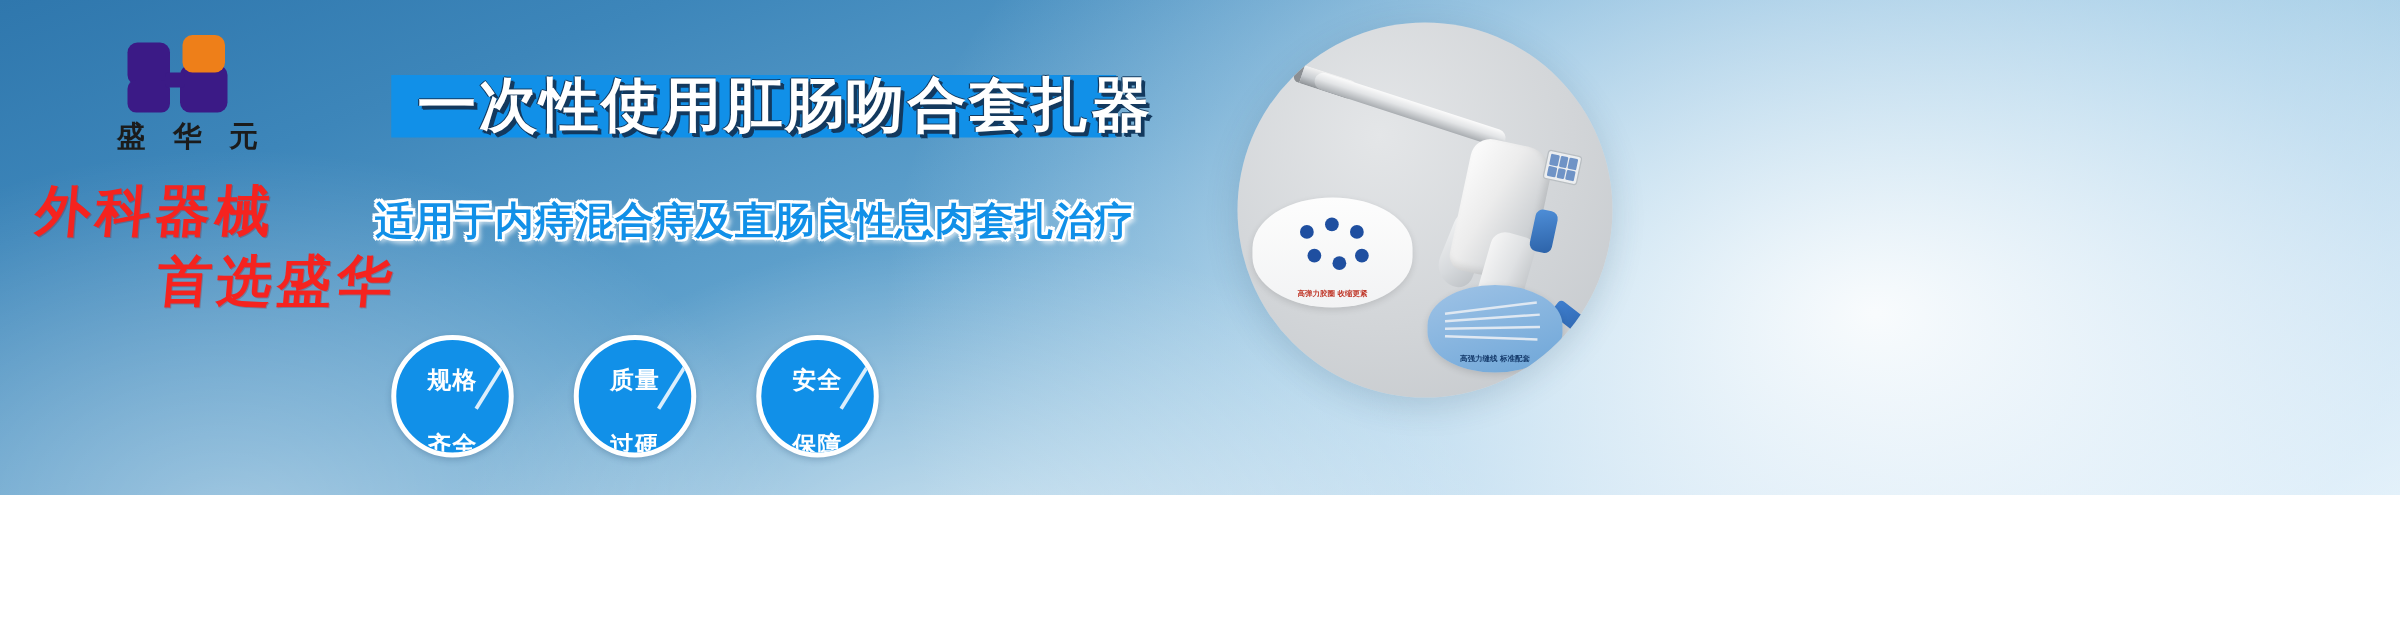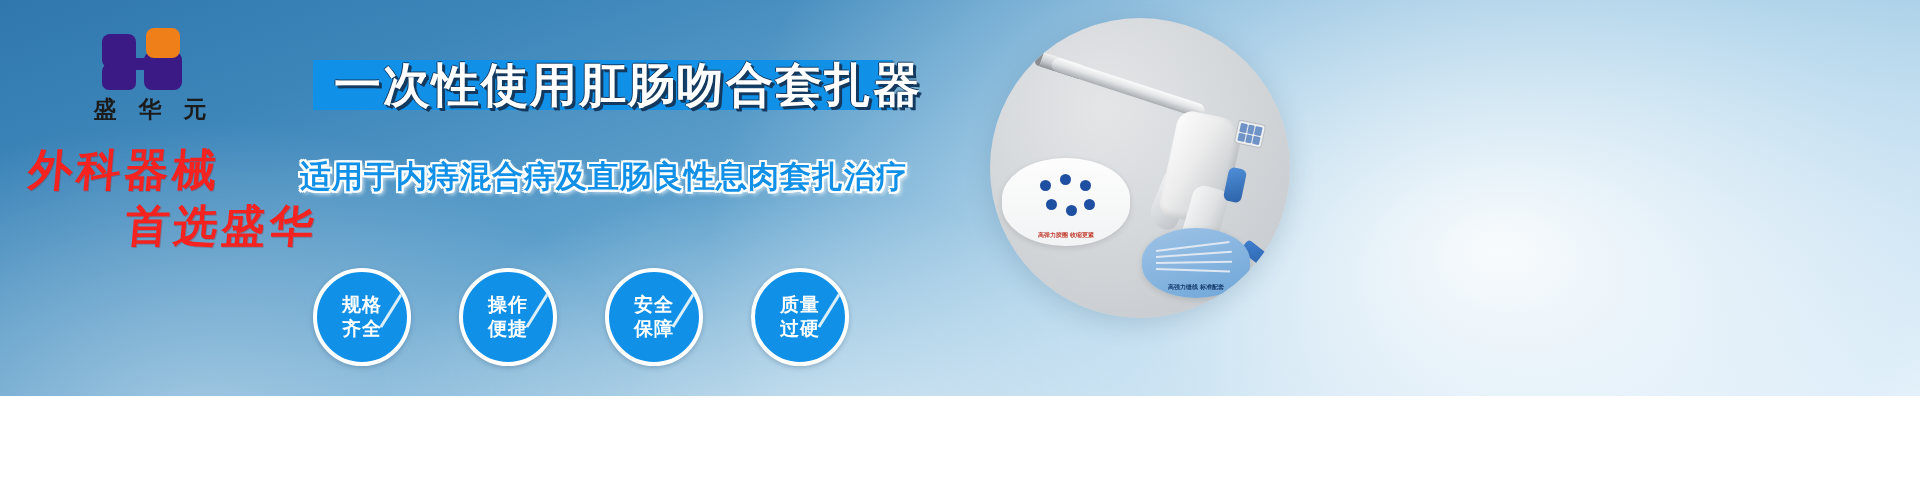--- a/index.html
+++ b/index.html
@@ -152,21 +152,21 @@
     overflow: hidden;
   }
   .feature .slash {
     position: absolute;
     right: 14px; top: 18px;
     width: 3px; height: 40px;
     background: rgba(255,255,255,0.85);
     transform: rotate(32deg);
     transform-origin: center;
   }
-  .feature .ln { display:block; position:relative; z-index:2; }
+  .feature .ln { display:block; position:relative; z-index:2;margin-top:28px; }
 
   
   .product {
     position: absolute;
     left: 990px; top: 18px;
     width: 300px; height: 300px;
     border-radius: 50%;
     background: radial-gradient(circle at 38% 30%, #e4e6e8 0%, #d2d5d8 55%, #c2c6ca 100%);
     box-shadow: 0 6px 26px rgba(40,70,100,0.18);
     overflow: hidden;
@@ -338,32 +338,27 @@
   <div class="subtitle">适用于内痔混合痔及直肠良性息肉套扎治疗</div>
 
   <div class="features">
     <div class="feature">
       <span class="slash"></span>
       <span class="ln">规格</span>
       <span class="ln">齐全</span>
     </div>
     <div class="feature">
       <span class="slash"></span>
-      <span class="ln">操作</span>
-      <span class="ln">便捷</span>
+      <span class="ln">质量</span>
+      <span class="ln">过硬</span>
     </div>
     <div class="feature">
       <span class="slash"></span>
       <span class="ln">安全</span>
       <span class="ln">保障</span>
-    </div>
-    <div class="feature">
-      <span class="slash"></span>
-      <span class="ln">质量</span>
-      <span class="ln">过硬</span>
     </div>
   </div>
 
   <div class="product">
     <div class="photo-wrap">
 
       <span class="dev-tip"></span>
       <span class="dev-barrel"></span>
       <span class="dev-trigger"></span>
       <span class="dev-handle"></span>

